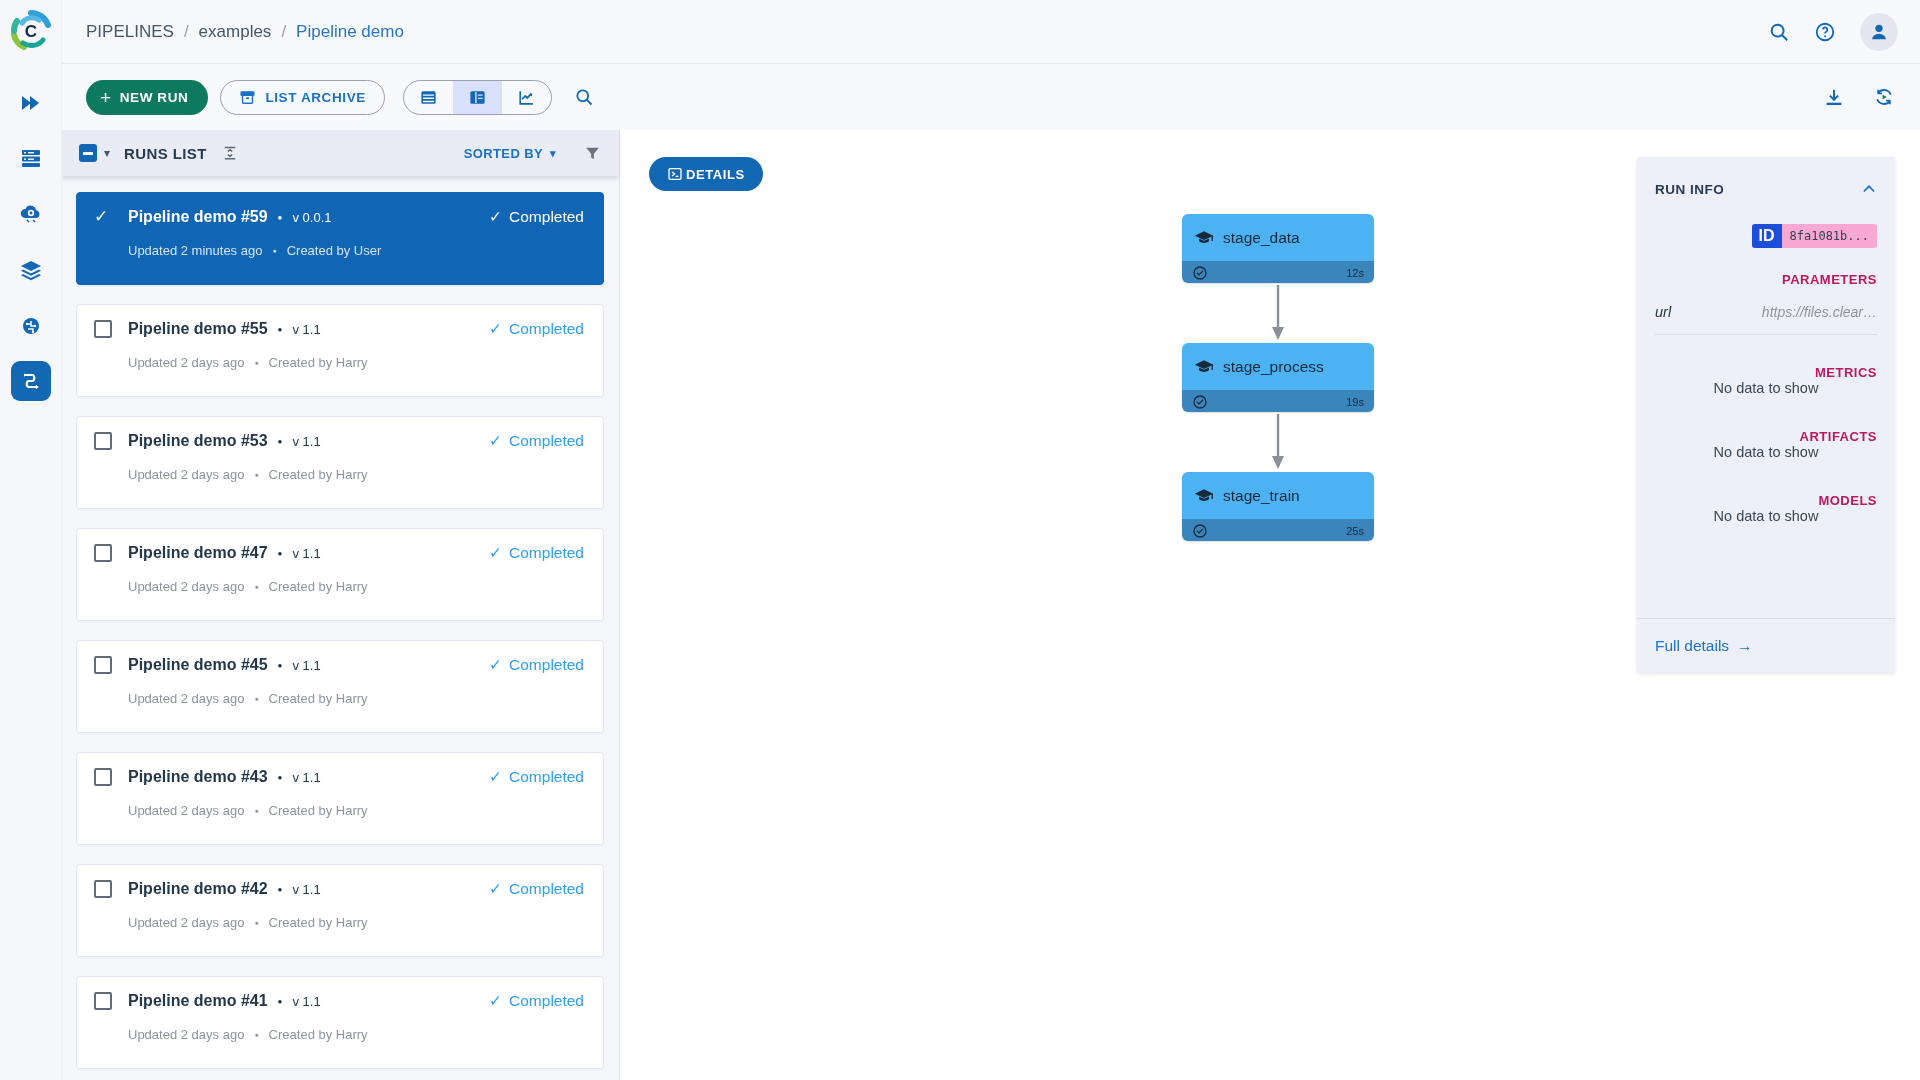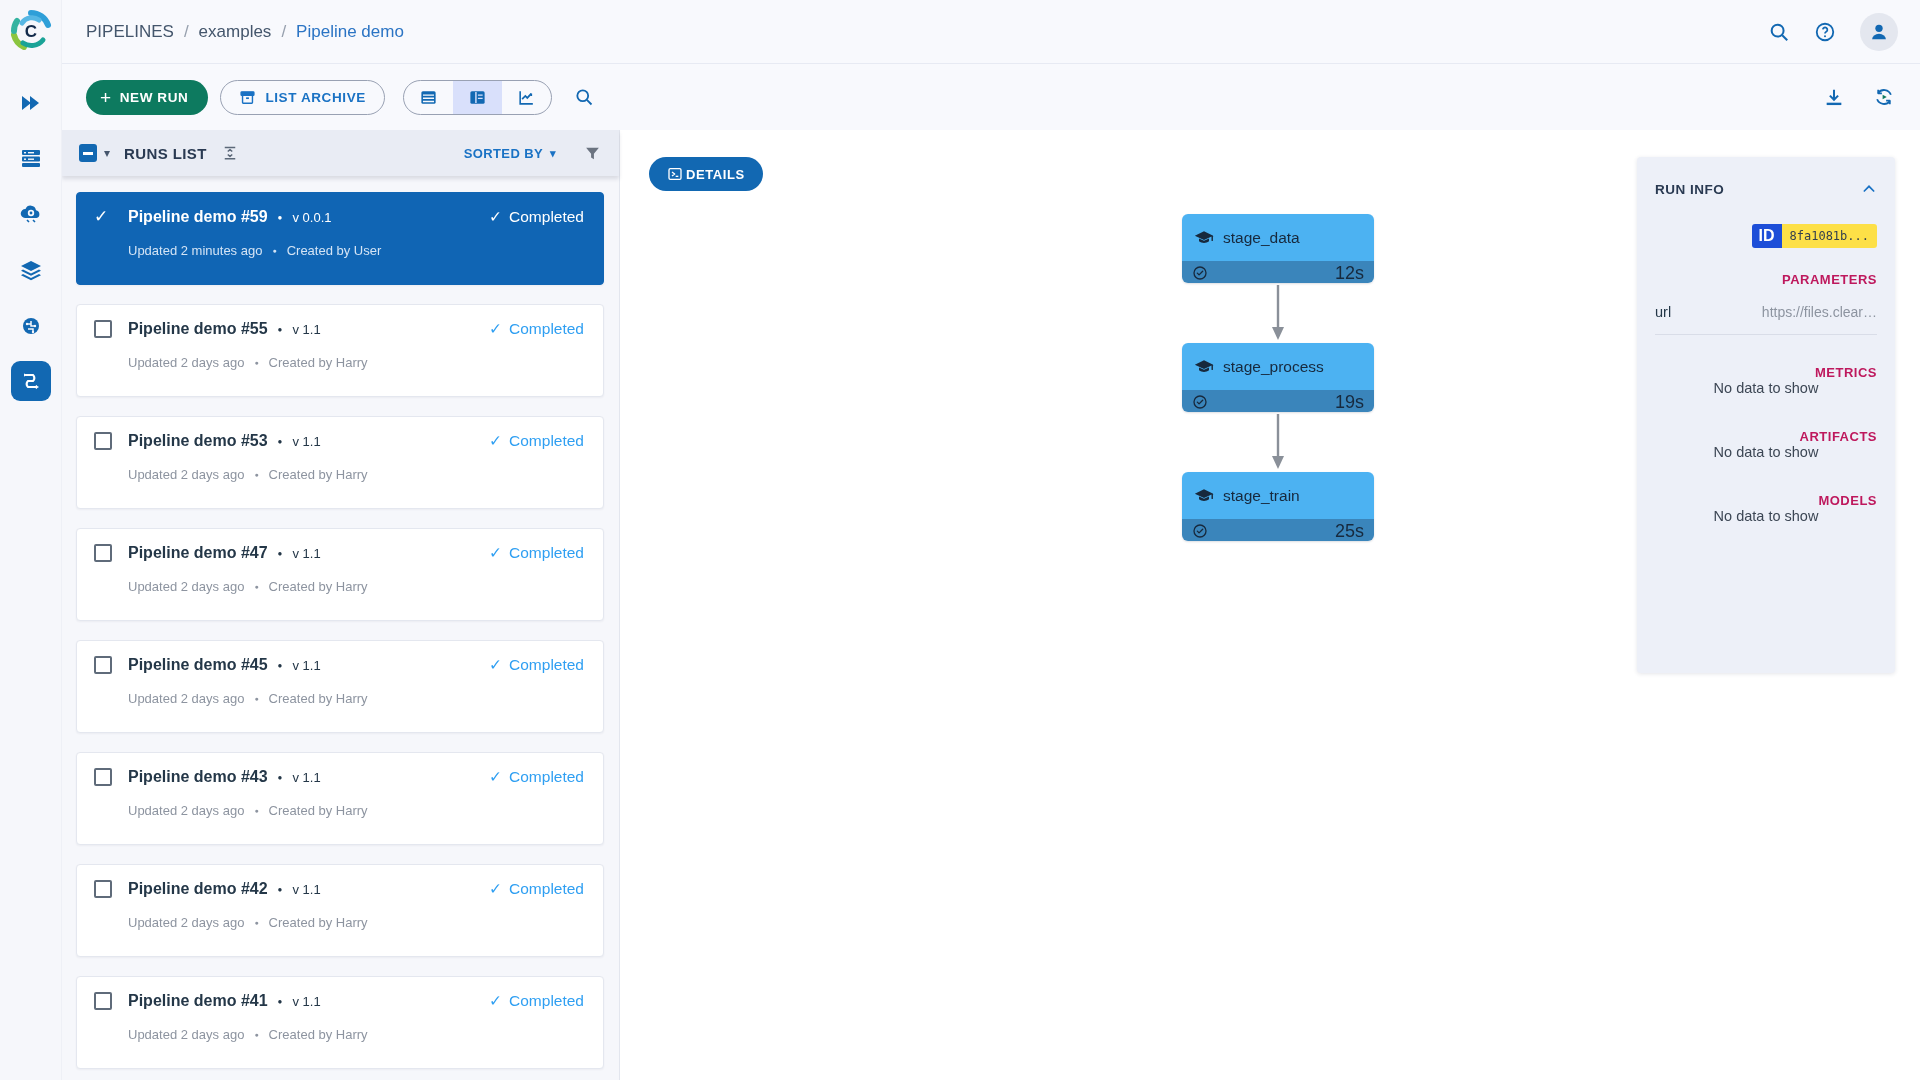--- a/index.html
+++ b/index.html
@@ -96,38 +96,38 @@
   .btn-details svg { width:16px; height:16px; }
   .dag { position:absolute; left:562px; top:84px; width:192px; display:flex; flex-direction:column;
     align-items:center; }
   .dag-node { width:192px; height:69px; border-radius:6px; overflow:hidden; cursor:pointer;
     box-shadow:0 1px 2px rgba(30,40,70,.15); flex:0 0 auto; }
   .node-top { height:47px; background:#4cb2f2; display:flex; align-items:center; padding:0 12px; gap:9px; }
   .node-top svg { width:20px; height:16px; flex:0 0 auto; }
   .node-label { font-size:15.5px; color:#17293d; }
   .node-strip { height:24px; background:#3a85bb; display:flex; align-items:center; padding:0 10px; }
   .node-strip svg { width:16px; height:16px; }
-  .node-time { margin-left:auto; font-size:18px; color:#17293d; }
+  .node-time { margin-left:auto; font-size:11px; color:#17293d; }
   .dag-arrow { height:60px; display:flex; align-items:flex-start; justify-content:center; }
 
   
   .run-info { position:absolute; left:1017px; top:27px; width:258px; height:516px; background:#edf0f8;
     border-radius:4px; box-shadow:0 1px 4px rgba(30,40,70,.12); padding:0; }
   .ri-body { padding:24px 18px 0 18px; }
   .ri-head { display:flex; align-items:center; }
   .ri-title { font-size:13.5px; font-weight:700; color:#2a3a52; letter-spacing:.5px; }
   .ri-collapse { margin-left:auto; color:#1a72c4; cursor:pointer; width:16px; height:16px; }
   .ri-idrow { margin-top:27px; display:flex; justify-content:flex-end; }
   .id-chip { display:flex; align-items:stretch; cursor:pointer; }
   .id-badge { background:#1d4ed8; color:#fff; font-size:16px; font-weight:700; border-radius:3px 0 0 3px;
     padding:3px 7px; }
-  .id-val { background:#fde047; color:#333f4e; font-family:"DejaVu Sans Mono", monospace; font-size:12px;
+  .id-val { background:#f9a8d4; color:#333f4e; font-family:"DejaVu Sans Mono", monospace; font-size:12px;
     padding:3px 8px; border-radius:0 3px 3px 0; display:flex; align-items:center; }
   .ri-section { margin-top:24px; font-size:13px; font-weight:700; color:#be185d; letter-spacing:.5px;text-align:right; }
-  .param-row { margin-top:17px; display:flex; align-items:center; padding-bottom:14px; border-bottom:1px solid #d9dde8; }
+  .param-row { margin-top:17px; display:flex; align-items:center; padding-bottom:14px; border-bottom:1px solid #d9dde8;font-style:italic; }
   .param-key { font-size:14.5px; color:#243748; }
   .param-val { margin-left:auto; font-size:14px; color:#8d94a0; max-width:150px; white-space:nowrap;
     overflow:hidden; text-overflow:ellipsis; }
   .no-data { text-align:center; font-size:14.5px; color:#3c4654; }
   .ri-footer { position:absolute; left:0; right:0; bottom:0; height:55px; border-top:1px solid #d9dde8;
     display:flex; align-items:center; padding:0 18px; }
   .full-details { color:#1a72c4; font-size:15.5px; cursor:pointer; display:flex; align-items:center; gap:8px; }
 </style>
 </head>
 <body>
@@ -551,14 +551,20 @@
         <span class="param-key">url</span>
         <span class="param-val">https://files.clear…</span>
       </div>
       <div class="ri-section" style="margin-top:30px">METRICS</div>
       <div class="no-data">No data to show</div>
       <div class="ri-section" style="margin-top:33px">ARTIFACTS</div>
       <div class="no-data">No data to show</div>
       <div class="ri-section" style="margin-top:33px">MODELS</div>
       <div class="no-data">No data to show</div>
     </div>
+    <div class="ri-footer">
+      <span class="full-details">
+        <span>Full details</span>
+        <span>→</span>
+      </span>
+    </div>
   </aside>
 </section>
 
 </body></html>

